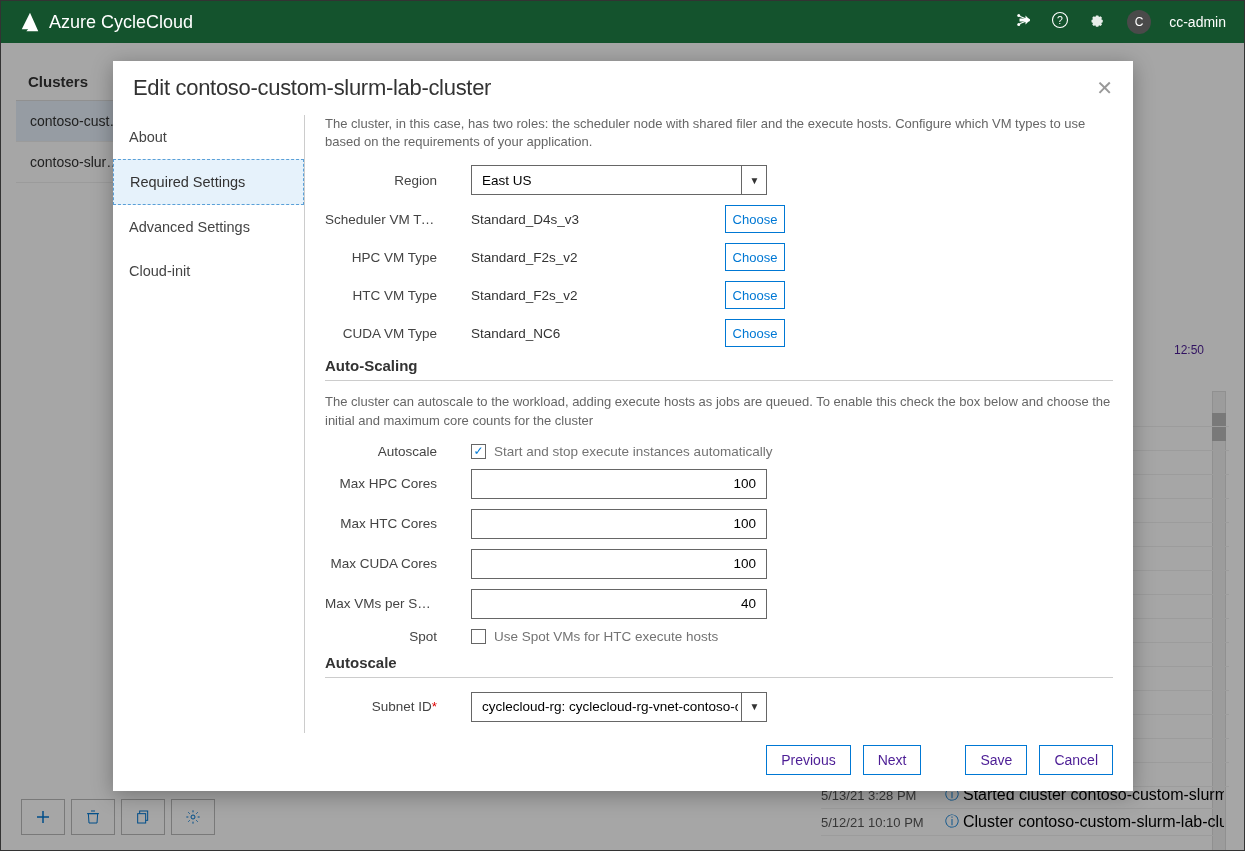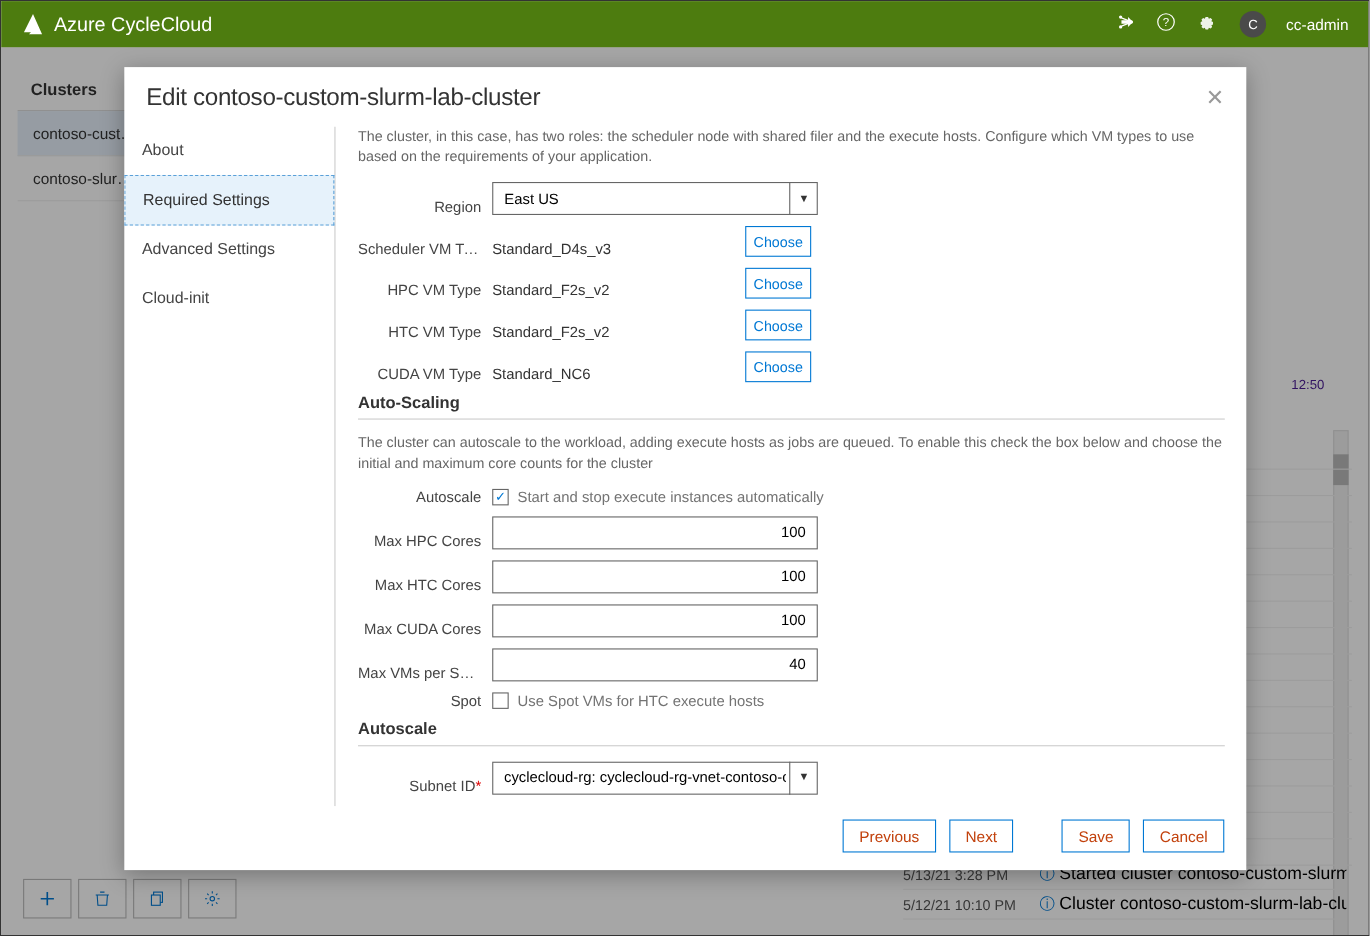--- a/index.html
+++ b/index.html
@@ -1,19 +1,19 @@
 <!DOCTYPE html>
 <html><head>
   <meta charset="utf-8">
   <style>
     * { box-sizing: border-box; margin: 0; padding: 0; font-family: "Segoe UI", Arial, sans-serif; }
     body { width: 1245px; height: 851px; background: #fff; overflow: hidden; position: relative; border: 1px solid #333; }
     
     
-    .topbar { height: 42px; background: #4d7c0f; display: flex; align-items: center; padding: 0 18px; color: #fff; }
+    .topbar { height: 42px; background: #14532d; display: flex; align-items: center; padding: 0 18px; color: #fff; }
     .topbar-logo { font-size: 22px; margin-right: 8px; display: flex; align-items: center; }
     .topbar-title { font-size: 18px; font-weight: 400; flex: 1; }
     .topbar-icons { display: flex; align-items: center; gap: 18px; }
     .topbar-icon { color: #fff; font-size: 16px; cursor: pointer; }
     .user-avatar { width: 24px; height: 24px; border-radius: 50%; background: #4a4a4a; color: #fff; display: flex; align-items: center; justify-content: center; font-size: 12px; margin-left: 4px; }
     .user-name { font-size: 14px; }
     
     
     .bg-content { position: absolute; top: 42px; left: 0; right: 0; bottom: 0; padding: 20px 15px; }
     .clusters-panel { width: 210px; }
@@ -46,21 +46,21 @@
     
     .modal-sidebar { width: 192px; border-right: 1px solid #ccc; padding-top: 0; margin-left: 0; }
     .sb-item { padding: 14px 16px; font-size: 14.5px; color: #444; cursor: pointer; }
     .sb-item.active { background: #e6f2fb; border: 1px dashed #5aa0d8; color: #333; }
     
     
     .modal-main { flex: 1; padding: 0 20px 10px 20px; overflow-y: auto; }
     .section-title { font-weight: 700; font-size: 15px; color: #333; margin-top: 8px; margin-bottom: 4px; }
     .section-desc { font-size: 13px; color: #666; margin-bottom: 14px; line-height: 1.4; }
     
-    .form-row { display: flex; align-items: flex-end; margin-bottom: 10px; }
+    .form-row { display: flex; align-items: center; margin-bottom: 10px; gap: 24px; }
     .form-label { width: 122px; text-align: right; padding-right: 10px; font-size: 13.5px; color: #444; white-space: nowrap; overflow: hidden; text-overflow: ellipsis; }
     .form-label .req { color: #d00; }
     .form-value { font-size: 13.5px; color: #333; width: 230px; }
     
     .select-wrap { position: relative; width: 296px; }
     .select-input { width: 100%; height: 30px; border: 1px solid #666; padding: 4px 28px 4px 10px; font-size: 13.5px; background: #fff; }
     .select-caret { position: absolute; right: 0; top: 0; width: 26px; height: 30px; border-left: 1px solid #666; display: flex; align-items: center; justify-content: center; font-size: 10px; color: #333; pointer-events: none; }
     
     .choose-btn { width: 60px; height: 28px; border: 1px solid #0078d4; color: #0078d4; background: #fff; font-size: 13px; cursor: pointer; margin-left: 0; }
     
@@ -68,21 +68,21 @@
     .checkbox { width: 15px; height: 15px; border: 1px solid #666; display: flex; align-items: center; justify-content: center; color: #0078d4; font-size: 12px; background: #fff; }
     .checkbox.unchecked { color: transparent; }
     .checkbox-label { font-size: 13.5px; color: #737373; }
     
     .num-input { width: 296px; height: 30px; border: 1px solid #666; padding: 4px 10px; font-size: 13.5px; text-align: right; }
     
     .section-rule { border-bottom: 1px solid #ccc; margin-bottom: 12px; padding-bottom: 2px; }
     
     
     .modal-footer { display: flex; justify-content: flex-end; gap: 12px; padding: 12px 20px 16px; }
-    .footer-btn { height: 30px; padding: 0 14px; border: 1px solid #0078d4; color: #c2410c; background: #fff; font-size: 14px; cursor: pointer; }
+    .footer-btn { height: 30px; padding: 0 14px; border: 1px solid #0078d4; color: #4c1d95; background: #fff; font-size: 14px; cursor: pointer; }
     
     
     .scrollbar-track { position: absolute; right: 18px; top: 348px; width: 14px; height: 480px; background: #f0f0f0; border: 1px solid #ddd; }
     .scrollbar-thumb { position: absolute; right: 18px; top: 370px; width: 14px; height: 28px; background: #bbb; }
   </style>
 </head>
 <body>
 
 <div class="topbar">
   <span class="topbar-logo">

